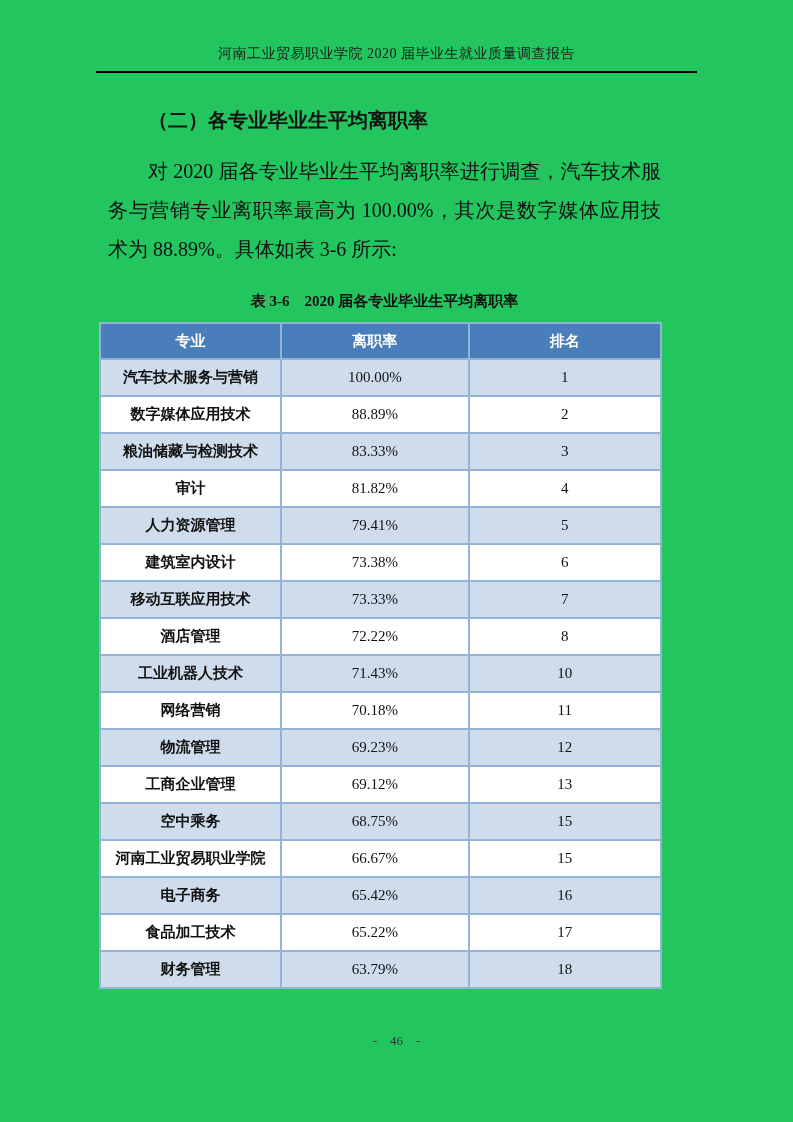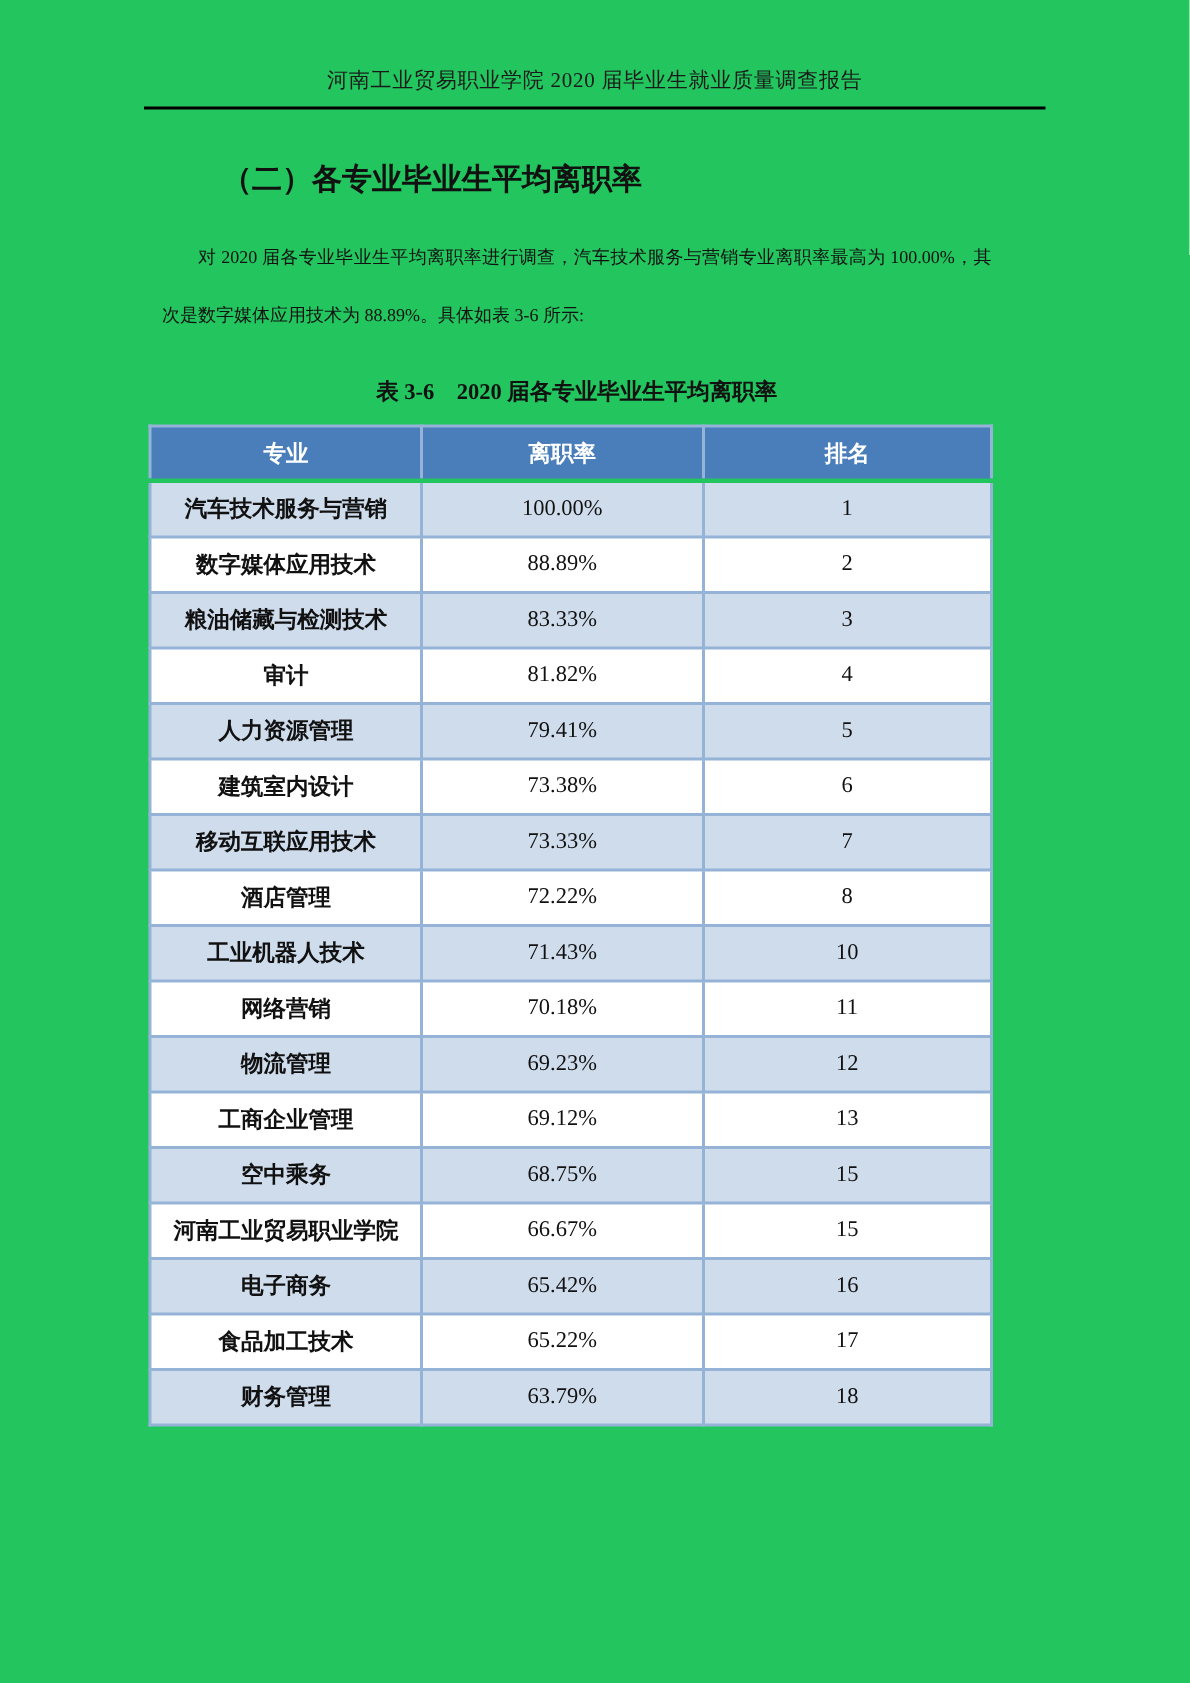--- a/index.html
+++ b/index.html
@@ -15,34 +15,34 @@
     text-align:center; font-size:14px; color:#1a1a1a; letter-spacing:0.5px;
   }
   .header-rule{
     position:absolute; top:71px; left:96px; width:601px; height:2px; background:var(--rule);
   }
   .content{ position:absolute; top:88px; left:108px; width:553px; }
   .section-heading{
     margin:13px 0 0 0; padding-left:2em; font-size:20px; font-weight:600; line-height:39px;
   }
   .body-paragraph{
-    margin:12px 0 0 0; font-size:12px; line-height:39px;
+    margin:12px 0 0 0; font-size:20px; line-height:39px;
     text-align:justify; text-indent:2em; word-break:break-all;
   }
   .table-caption{
     margin:22px 0 0 0; text-align:center; font-size:15px; font-weight:bold; line-height:20px;
   }
   .table-wrap{ margin:11px 0 0 -9px; width:563px; }
   table.report-table{ border-collapse:collapse; width:563px; table-layout:fixed; }
   .report-table th,.report-table td{
     border:2px solid var(--border); text-align:center; vertical-align:middle; padding:0 4px;
   }
   .report-table thead th{
     background:var(--header-bg); color:#ffffff; font-size:15px; font-weight:bold;
-    height:34px; border-bottom:3px solid #22c55e;
+    height:34px; border-bottom:1px solid #22c55e;
   }
   .report-table tbody td{ height:35px; font-size:15px; }
   .report-table tbody td:first-child{ font-weight:bold; }
   .report-table tbody tr:nth-child(odd){ background:var(--band); }
   .report-table tbody tr:nth-child(even){ background:#ffffff; }
   .col-major{ width:32.3%; } .col-rate{ width:33.4%; } .col-rank{ width:34.3%; }
   .page-footer{
     position:absolute; top:1032px; left:0; width:793px; text-align:center;
     font-size:13px; color:#333; white-space:pre;
   }
@@ -159,13 +159,14 @@
             <tr>
               <td>财务管理</td>
               <td>63.79%</td>
               <td>18</td>
             </tr>
           </tbody>
       </table>
     </div>
   </div>
 
+  <div class="page-footer">-　46　-</div>
 </div>
 
 </body></html>

